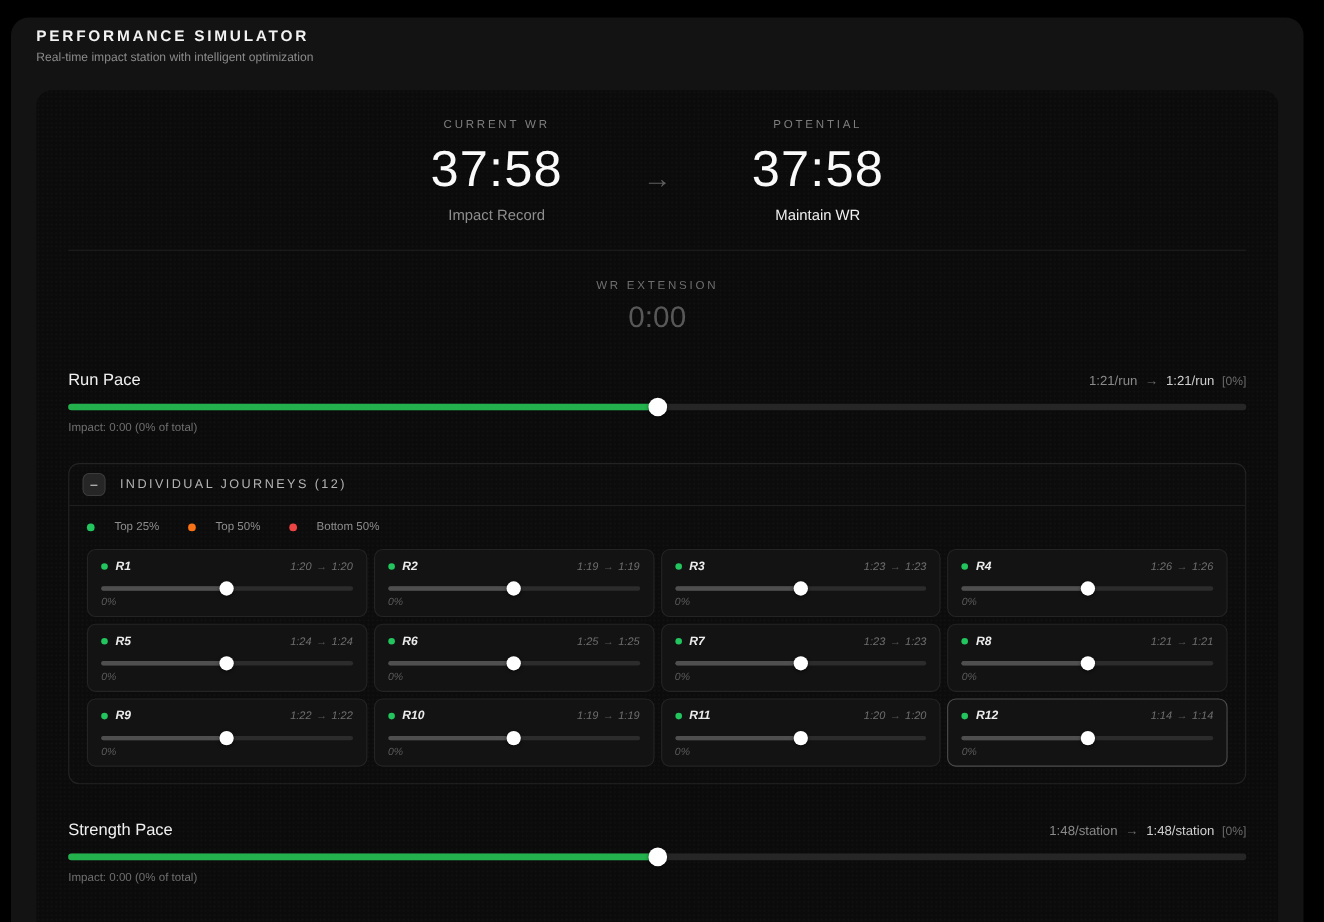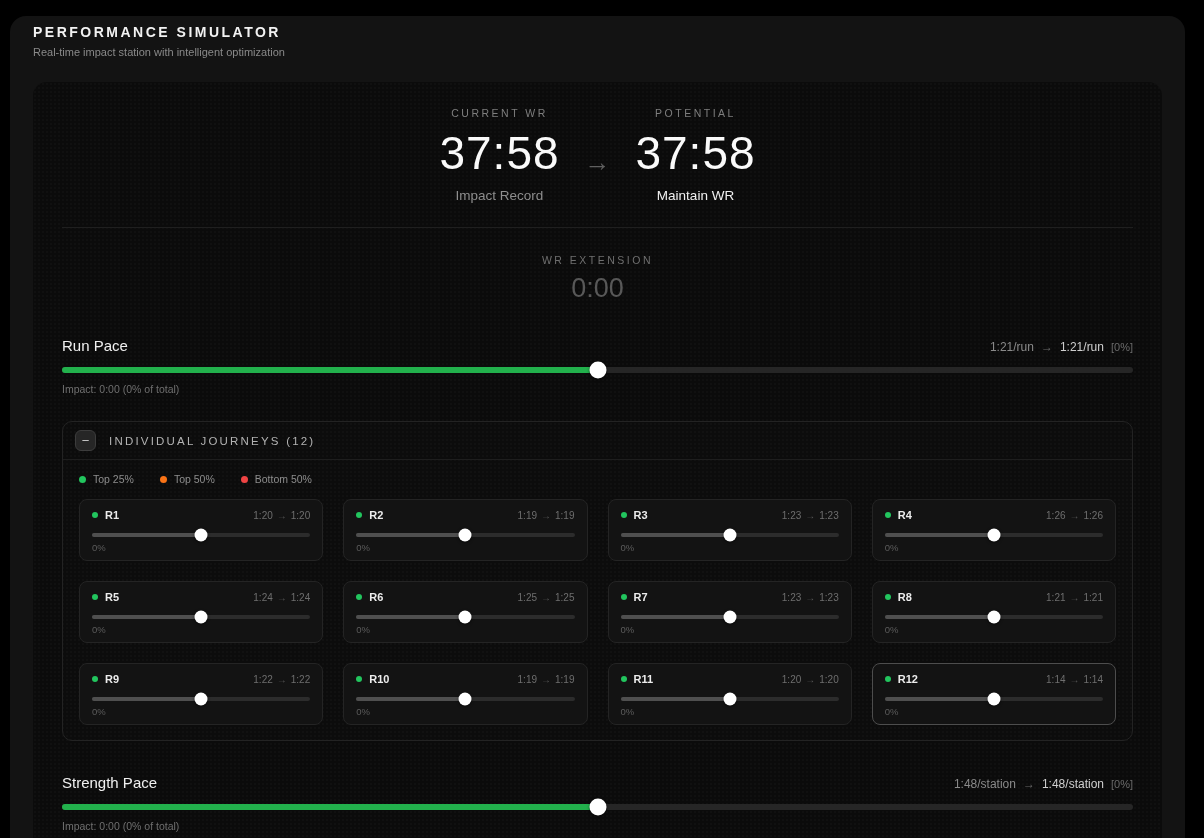--- a/index.html
+++ b/index.html
@@ -12,38 +12,38 @@
   .hdr-title { color:#f2f2f2; font-size:14px; font-weight:700; letter-spacing:2.5px; }
   .hdr-sub { color:#8a8a8a; font-size:11px; margin-top:6px; }
 
   
   .panel { margin-top:24px; background:#0b0b0b; border-radius:14px;
     padding:25px 29px 40px 29px; height:900px;
     background-image:radial-gradient(rgba(255,255,255,0.018) 1px, transparent 1px);
     background-size:4px 4px; }
 
   
-  .wr-row { display:flex; justify-content:center; align-items:center; }
+  .wr-row { display:flex; justify-content:center; align-items:center; gap:48px; }
   .wr-block { text-align:center; min-width:170px; }
   .wr-label { color:#7e7e7e; font-size:10.5px; letter-spacing:2.5px; font-weight:500; }
   .wr-time { color:#fafafa; font-size:46px; font-weight:200; margin-top:7px; letter-spacing:1px; }
   .wr-caption { font-size:13.5px; margin-top:8px; }
   .wr-caption.dim { color:#8e8e8e; }
   .wr-caption.bright { color:#f0f0f0; }
   .wr-arrow { color:#5f5f5f; font-size:26px; font-weight:300; margin-top:14px; }
   .divider { border:none; border-top:1px solid #1f1f1f; margin:24px 0 0 0; }
 
   
   .ext { text-align:center; padding-top:26px; }
   .ext-label { color:#6f6f6f; font-size:10.5px; letter-spacing:2.5px; font-weight:500; }
   .ext-value { color:#585858; font-size:27px; font-weight:300; margin-top:7px; }
 
   
   .param { margin-top:33px; }
-  .param-row { display:flex; justify-content:space-between; align-items:flex-end; }
+  .param-row { display:flex; justify-content:space-between; align-items:center; }
   .param-label { color:#f0f0f0; font-size:15px; font-weight:500; }
   .param-vals { font-size:12px; color:#8a8a8a; display:flex; gap:7px; align-items:baseline; }
   .param-vals .to { color:#cfcfcf; }
   .param-vals .arrow { color:#6a6a6a; }
   .param-vals .delta { color:#6a6a6a; font-size:11px; }
   .slider { position:relative; height:6px; border-radius:3px; background:#262626; margin-top:13px; }
   .slider-fill { position:absolute; left:0; top:0; bottom:0; border-radius:3px; background:#22b14c; }
   .slider-thumb { position:absolute; top:50%; width:17px; height:17px; border-radius:50%;
     background:#fff; transform:translate(-50%,-50%); box-shadow:0 1px 3px rgba(0,0,0,.6); cursor:pointer; }
   .impact { color:#6f6f6f; font-size:10.5px; margin-top:10px; }
@@ -52,25 +52,25 @@
   .box { margin-top:26px; border:1px solid #232323; border-radius:10px; background:rgba(255,255,255,0.008); }
   .box-head { display:flex; align-items:center; gap:13px; padding:8px 12px; cursor:pointer; }
   .box-head.bordered { border-bottom:1px solid #1e1e1e; }
   .toggle-btn { width:21px; height:21px; border-radius:6px; display:flex; align-items:center;
     justify-content:center; font-size:13px; line-height:1; }
   .toggle-btn.gray { background:#262626; border:1px solid #3c3c3c; color:#cfcfcf; }
   .box-title { color:#b3b3b3; font-size:11.5px; letter-spacing:2.2px; font-weight:500; }
 
   
   .legend { display:flex; gap:26px; padding:13px 16px 2px 16px; }
-  .legend-item { display:flex; align-items:center; gap:7px; color:#8d8d8d; font-size:10.5px; }
+  .legend-item { display:flex; align-items:center; gap:18px; color:#8d8d8d; font-size:10.5px; }
   .legend-dot { width:7px; height:7px; border-radius:50%; }
 
   
-  .jgrid { display:grid; grid-template-columns:repeat(4,1fr); gap:20px; padding:12px 16px 15px 16px; }
+  .jgrid { display:grid; grid-template-columns:repeat(4,1fr); gap:6px; padding:12px 16px 15px 16px;font-style:italic; }
   .jcard { background:#131313; border:1px solid #242424; border-radius:8px; padding:9px 12px 7px 12px; }
   .jcard.hl { border-color:#4d4d4d; }
   .jcard-head { display:flex; align-items:center; gap:7px; }
   .jdot { width:6px; height:6px; border-radius:50%; flex:0 0 auto; }
   .jname { color:#ececec; font-size:11px; font-weight:700; }
   .jtimes { margin-left:auto; color:#6e6e6e; font-size:10px; display:flex; gap:4px; }
   .jtimes .jarrow { color:#555; }
   .jslider { height:4px; margin-top:12px; background:#2c2c2c; }
   .jslider .slider-fill { background:#4f4f4f; }
   .jslider .slider-thumb { width:13px; height:13px; }

